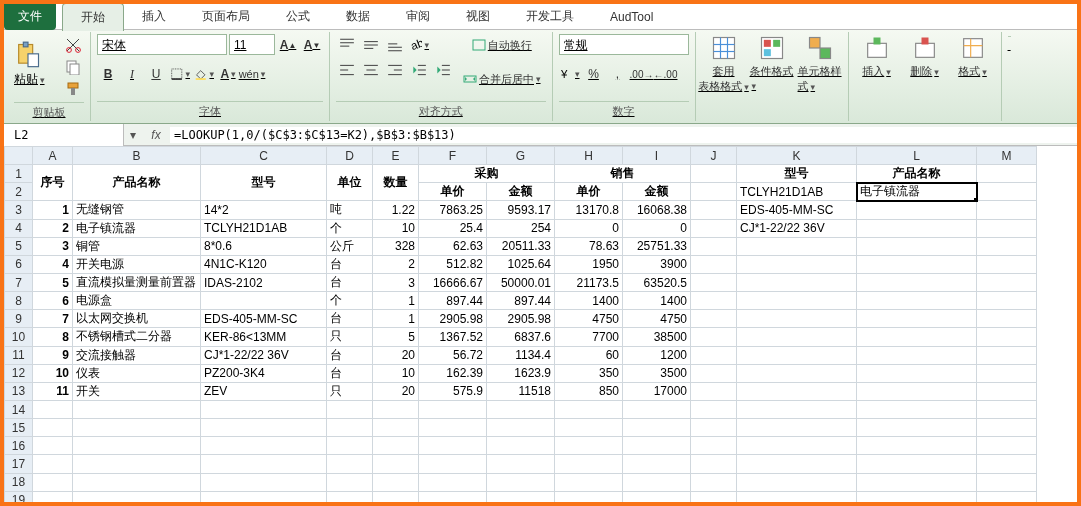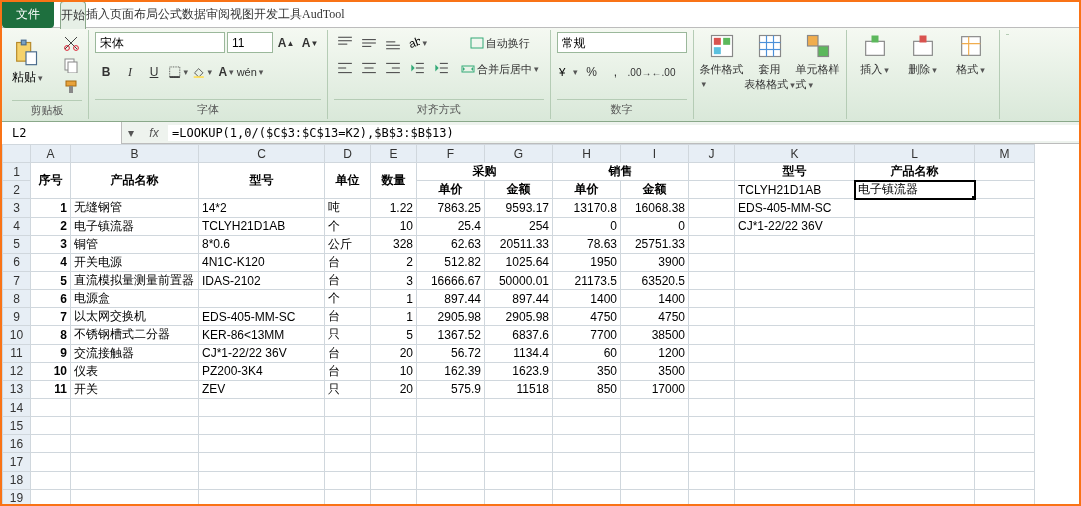--- a/index.html
+++ b/index.html
@@ -1,27 +1,27 @@
 <!DOCTYPE html>
 <html><head>
 <meta charset="utf-8">
 <style>
 * { margin:0; padding:0; box-sizing:border-box; font-family:"Microsoft YaHei","SimSun",Arial,sans-serif; font-size:12px; }
 body { background:#fff; }
-.container { width:1081px; height:506px; overflow:hidden; border:2px solid #f97316; }
+.container { width:1081px; height:506px; overflow:hidden; border:4px solid #f97316; }
 
 
 .tabs { height:26px; background:#fff; display:flex; align-items:center; border-bottom:1px solid #bcbcbc; }
 .tab-file { background:#1e6f3e; color:#fff; padding:5px 14px; margin-right:6px; border-radius:0 0 4px 4px; }
-.tab { padding:5px 0; color:#333; cursor:pointer;font-family:Liberation Serif, serif; }
+.tab { padding:5px 18px; color:#333; cursor:pointer; }
 .tab.active { background:#e6efe6; border:1px solid #8aa88a; border-bottom:none; border-radius:4px 4px 0 0; }
 
 
 .ribbon { height:94px; background:linear-gradient(#f5f9f2,#d9e8d9); border-bottom:1px solid #8aa88a; display:flex; align-items:stretch; padding:2px 4px; }
-.rgrp { display:flex; flex-direction:column; justify-content:space-between; padding:2px 6px; border-right:1px solid #b5ccb5; }
+.rgrp { display:flex; flex-direction:column; justify-content:space-between; padding:2px 6px; border-right:1px solid #b5ccb5;text-decoration:underline; }
 .rgrp:last-child { border-right:none; }
 .rgrp-label { text-align:center; color:#555; font-size:11px; padding-top:2px; border-top:1px solid #b5ccb5; margin-top:2px;}
 .rgrp-body { display:flex; align-items:flex-start; gap:4px; flex:1;}
 .icon-btn { width:22px; height:22px; display:inline-flex; align-items:center; justify-content:center; border:1px solid transparent; border-radius:2px; cursor:pointer; color:#333;}
 .icon-btn svg { width:16px; height:16px; }
 .paste-btn { width:44px; height:60px; display:flex; flex-direction:column; align-items:flex-start; justify-content:center; gap:2px; }
 .paste-btn svg { width:28px; height:28px;}
 .font-select { border:1px solid #9bb89b; background:#fff; height:21px; font-size:12px; padding:0 18px 0 4px; appearance:none; }
 .font-row { display:flex; gap:2px; margin-bottom:3px;}
 .col { display:flex; flex-direction:column;}
@@ -206,21 +206,21 @@
             <span class="icon-btn">
                 <svg viewBox="0 0 14 14">
                   <path d="M2 4l3 3-3 3z" fill="#3a7"></path>
                   <line x1="6" y1="3" x2="13" y2="3" stroke="#555"></line>
                   <line x1="6" y1="7" x2="13" y2="7" stroke="#555"></line>
                   <line x1="6" y1="11" x2="13" y2="11" stroke="#555"></line>
                 </svg>
               </span>
           </div>
         </div>
-        <div class="col" style="gap:4px">
+        <div class="col" style="gap:12px">
           <span class="icon-btn" style="width:auto;padding:0 4px">
               <svg viewBox="0 0 14 14" style="width:14px">
                 <rect x="1" y="2" width="12" height="10" fill="none" stroke="#3a7"></rect>
               </svg>
               <span style="font-size:11px;margin-left:2px">自动换行</span>
             </span>
           <span class="icon-btn mini-arrow" style="width:auto;padding:0 4px">
               <svg viewBox="0 0 14 14" style="width:14px">
                 <rect x="1" y="4" width="12" height="6" fill="none" stroke="#3a7"></rect>
                 <path d="M4 7l-2-2v4zM10 7l2-2v4z" fill="#3a7"></path>
@@ -245,39 +245,39 @@
           <span class="icon-btn">,</span>
           <span class="icon-btn" style="font-size:10px">.00→</span>
           <span class="icon-btn" style="font-size:10px">←.00</span>
         </div>
       </div>
       <div class="rgrp-label">数字</div>
     </div>
 
     <div class="rgrp">
       <div class="rgrp-body">
-        <div class="vbtn">
-            <svg viewBox="0 0 24 24">
-              <rect x="3" y="3" width="18" height="18" fill="#fff" stroke="#888"></rect>
-              <rect x="5" y="5" width="6" height="6" fill="#d9534f"></rect>
-              <rect x="13" y="5" width="6" height="6" fill="#5cb85c"></rect>
-              <rect x="5" y="13" width="6" height="6" fill="#5bc0de"></rect>
-            </svg>
-            <span class="mini-arrow">条件格式</span>
-          </div>
         <div class="vbtn">
             <svg viewBox="0 0 24 24">
               <rect x="3" y="3" width="18" height="18" fill="#fff" stroke="#888"></rect>
               <line x1="3" y1="9" x2="21" y2="9" stroke="#4a90d9"></line>
               <line x1="3" y1="15" x2="21" y2="15" stroke="#4a90d9"></line>
               <line x1="9" y1="3" x2="9" y2="21" stroke="#4a90d9"></line>
               <line x1="15" y1="3" x2="15" y2="21" stroke="#4a90d9"></line>
             </svg>
             <span class="mini-arrow" style="white-space:pre;text-align:center">套用
 表格格式</span>
+          </div>
+        <div class="vbtn">
+            <svg viewBox="0 0 24 24">
+              <rect x="3" y="3" width="18" height="18" fill="#fff" stroke="#888"></rect>
+              <rect x="5" y="5" width="6" height="6" fill="#d9534f"></rect>
+              <rect x="13" y="5" width="6" height="6" fill="#5cb85c"></rect>
+              <rect x="5" y="13" width="6" height="6" fill="#5bc0de"></rect>
+            </svg>
+            <span class="mini-arrow">条件格式</span>
           </div>
         <div class="vbtn">
             <svg viewBox="0 0 24 24">
               <rect x="3" y="3" width="9" height="9" fill="#f0ad4e" stroke="#888"></rect>
               <rect x="12" y="12" width="9" height="9" fill="#5cb85c" stroke="#888"></rect>
             </svg>
             <span class="mini-arrow">单元格样式</span>
           </div>
       </div>
     </div>

